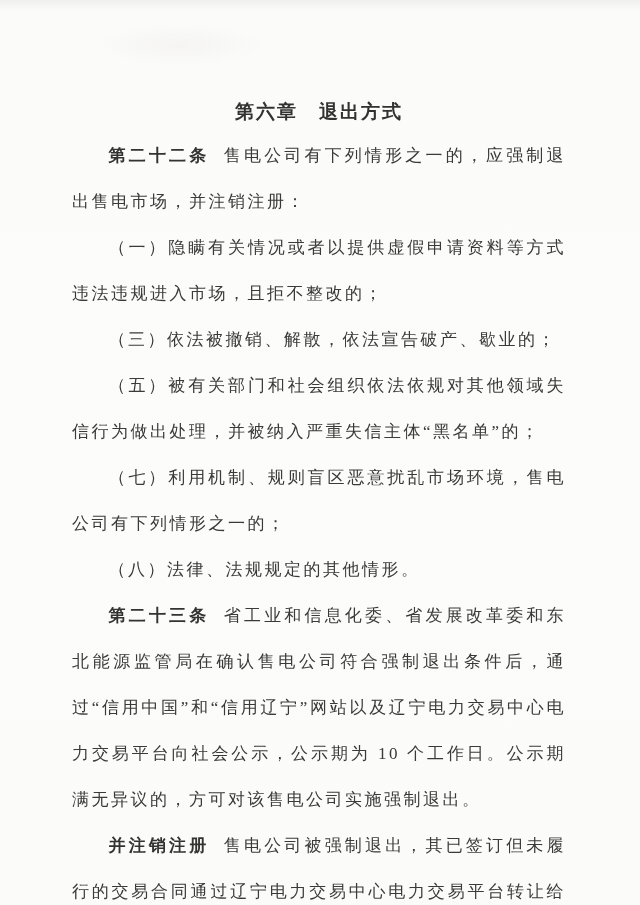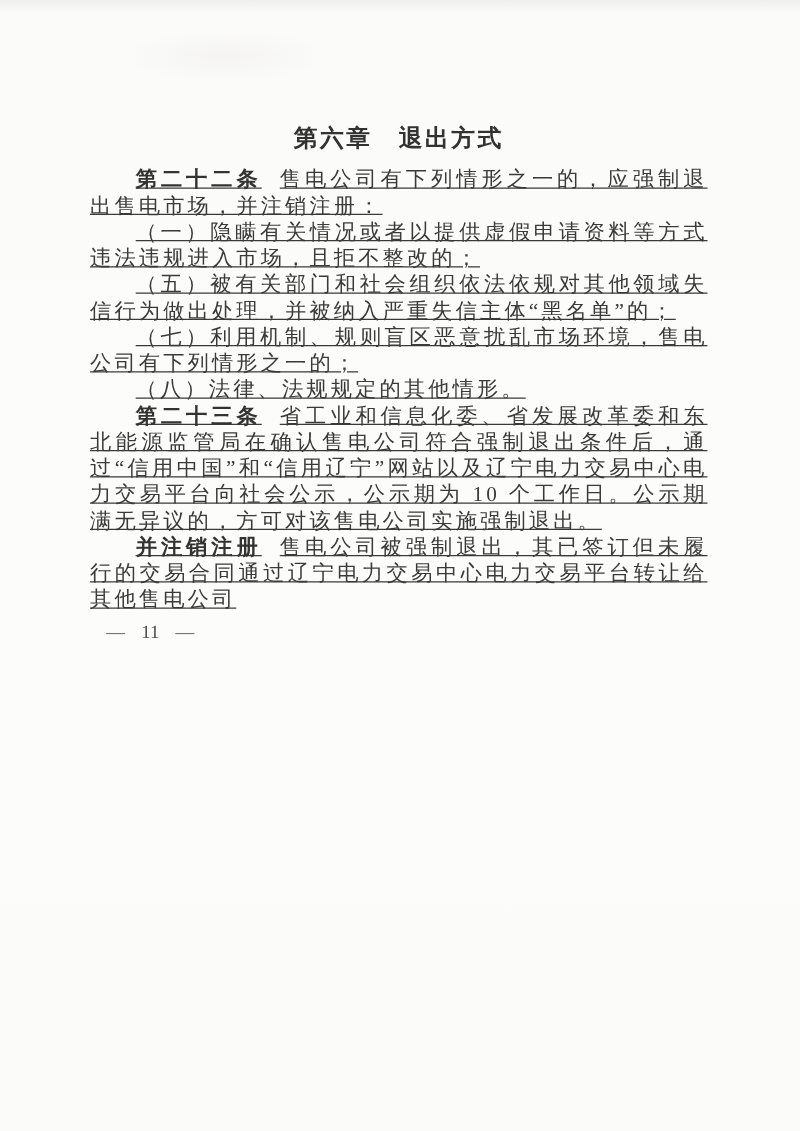--- a/index.html
+++ b/index.html
@@ -29,25 +29,24 @@
     text-align: center;
     font-size: 19px;
     line-height: 31px;
     font-weight: 700;
     color: #323232;
     letter-spacing: 2px;
   }
   .para {
     margin: 0;
     font-size: 17px;
-    line-height: 21px;
+    line-height: 46px;
     letter-spacing: 2.5px;
     text-align: justify;
     text-indent: 2.15em;
-    text-decoration: underline;
   }
   .lead {
     font-weight: 700;
     color: #333333;
     margin-right: 0.85em;
   }
   .lead:empty {
     display: none;
   }
   .footer {
@@ -74,20 +73,23 @@
 
   <p class="para">
     <span class="lead">第二十二条</span><span>售电公司有下列情形之一的，应强制退出售电市场，并注销注册：</span>
   </p>
 
   <p class="para">
     <span>（一）隐瞒有关情况或者以提供虚假申请资料等方式违法违规进入市场，且拒不整改的；</span>
   </p>
 
 
+  <p class="para">
+    <span>（三）依法被撤销、解散，依法宣告破产、歇业的；</span>
+  </p>
 
 
   <p class="para">
     <span>（五）被有关部门和社会组织依法依规对其他领域失信行为做出处理，并被纳入严重失信主体“黑名单”的；</span>
   </p>
 
 
   <p class="para">
     <span>（七）利用机制、规则盲区恶意扰乱市场环境，售电公司有下列情形之一的；</span>
   </p>

